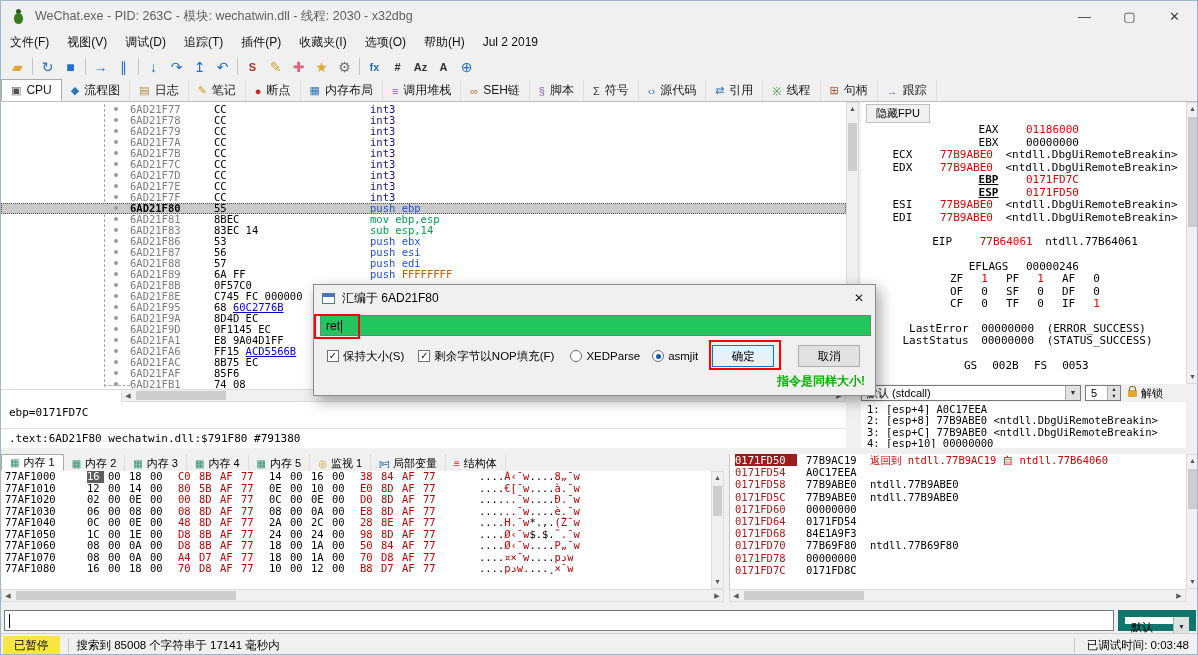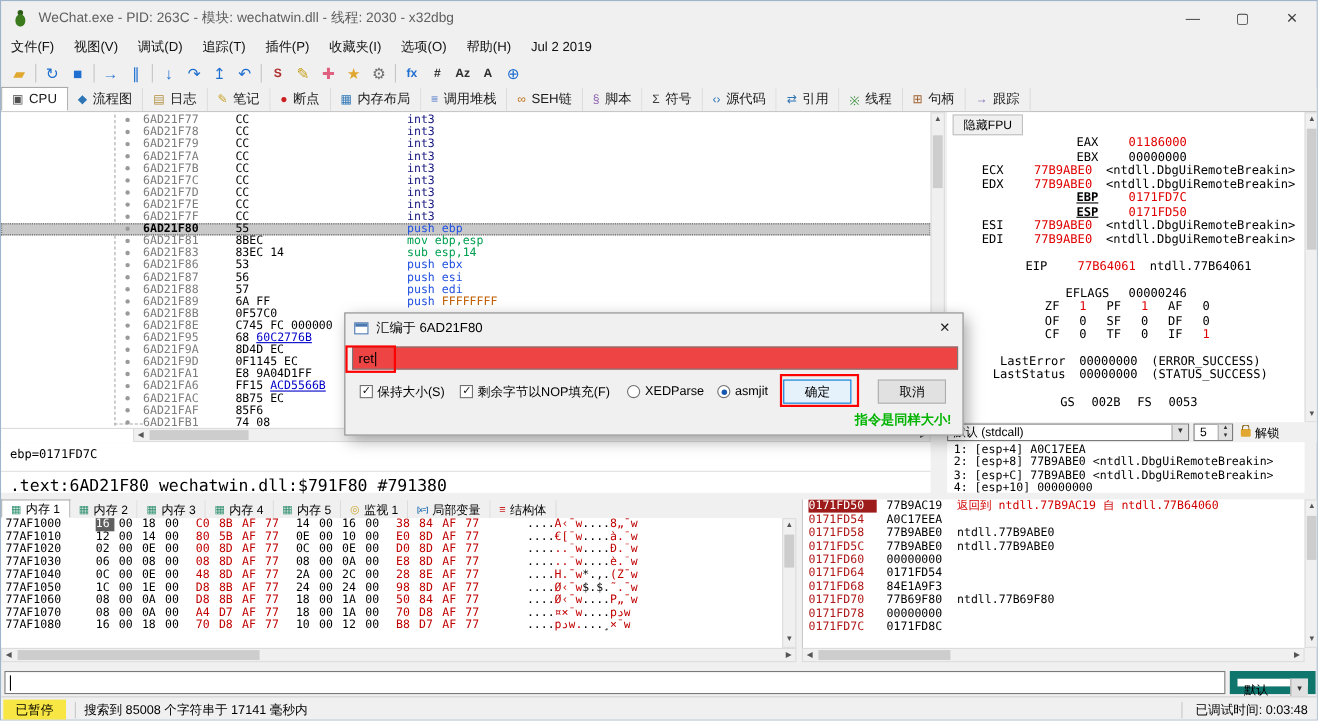--- a/index.html
+++ b/index.html
@@ -95,21 +95,21 @@
 .lock-ico:before { content:""; position:absolute; left:1px; top:-4px; width:5px; height:4px;
   border:1.5px solid #8a6a20; border-bottom:none; border-radius:3px 3px 0 0; }
 #args { position:absolute; left:860px; top:401px; width:325px; height:46px; background:#fff;
   font-family:"DejaVu Sans Mono", monospace; font-size:10.5px; padding:2px 0 0 6px; line-height:11.3px;
   white-space:pre; overflow:hidden; }
 
 
 #infopane { position:absolute; left:0; top:401px; width:845px; height:46px; background:#fff; }
 #info-line1 { position:absolute; left:8px; top:4px; font-size:11px; }
 #info-div { position:absolute; left:0; top:26px; right:0; border-top:1px solid #e0e0e0; }
-#info-line2 { position:absolute; left:8px; top:30px; font-size:15px; }
+#info-line2 { position:absolute; left:8px; top:30px; font-size:11px; }
 
 
 #bottom-tabs { position:absolute; left:0; top:453px; width:728px; height:17px; display:flex;
   align-items:flex-end; background:#f0f0f0; font-size:11px; }
 .btab { height:16px; display:flex; align-items:center; padding:0 8px; border-right:1px solid #dcdcdc;
   background:#f0f0f0; white-space:nowrap; }
 .btab.selected { background:#fff; border:1px solid #aaa; border-bottom-color:#fff; height:17px; }
 .btab-icon { font-size:10px; margin-right:4px; }
 .btab-icon.small-text { font-size:6.5px; font-weight:bold; letter-spacing:-0.5px; }
 
@@ -154,21 +154,21 @@
 #status-time { margin-left:auto; padding:0 10px 0 12px; border-left:1px solid #c8c8c8; }
 
 
 #dialog { position:absolute; left:312px; top:283px; width:563px; height:112px; background:#f0f0f0;
   border:1px solid #8a8a8a; box-shadow:4px 5px 14px rgba(0,0,0,0.35); z-index:50; }
 #dialog-titlebar { height:26px; display:flex; align-items:center; }
 .dlg-icon { width:13px; height:11px; border:1px solid #4a78b0; background:#fff; margin:0 7px 0 8px; position:relative; }
 .dlg-icon:before { content:""; position:absolute; left:0; top:0; right:0; height:3px; background:#4a78b0; }
 #dialog-title-text { font-size:12px; color:#000; }
 #dlg-close { margin-left:auto; width:32px; text-align:center; font-size:12px; color:#222; }
-#dlg-input { position:absolute; left:6px; top:30px; width:551px; height:21px; background:#ef4444;
+#dlg-input { position:absolute; left:6px; top:30px; width:551px; height:21px; background:#22c55e;
   border:1px solid #7a7a7a; font-size:12px; padding:3px 0 0 5px; }
 #dlg-input .in-caret { display:inline-block; width:1px; height:13px; background:#000; vertical-align:middle; margin-left:1px; }
 #dlg-controls { position:absolute; left:13px; top:60px; right:10px; display:flex; align-items:center;
   font-size:11.5px; white-space:nowrap; }
 .cb { width:12px; height:12px; border:1px solid #707070; background:#fff; display:inline-flex;
   align-items:center; justify-content:center; margin-right:4px; font-size:10px; color:#111; line-height:12px; }
 .cb.checked:after { content:"✓"; }
 .radio { width:12px; height:12px; border:1px solid #707070; border-radius:50%; background:#fff;
   margin-right:4px; position:relative; }
 .radio.sel:after { content:""; position:absolute; left:3px; top:3px; width:5px; height:5px;

